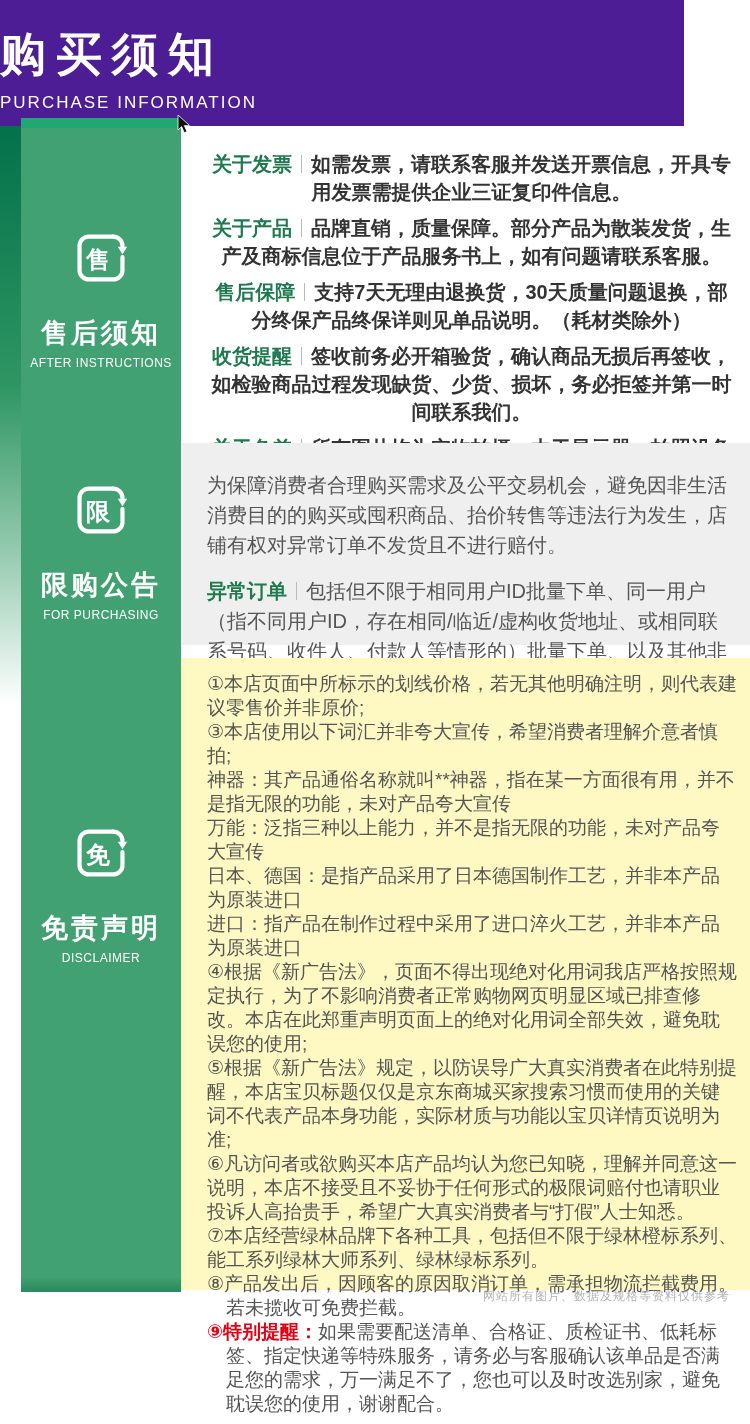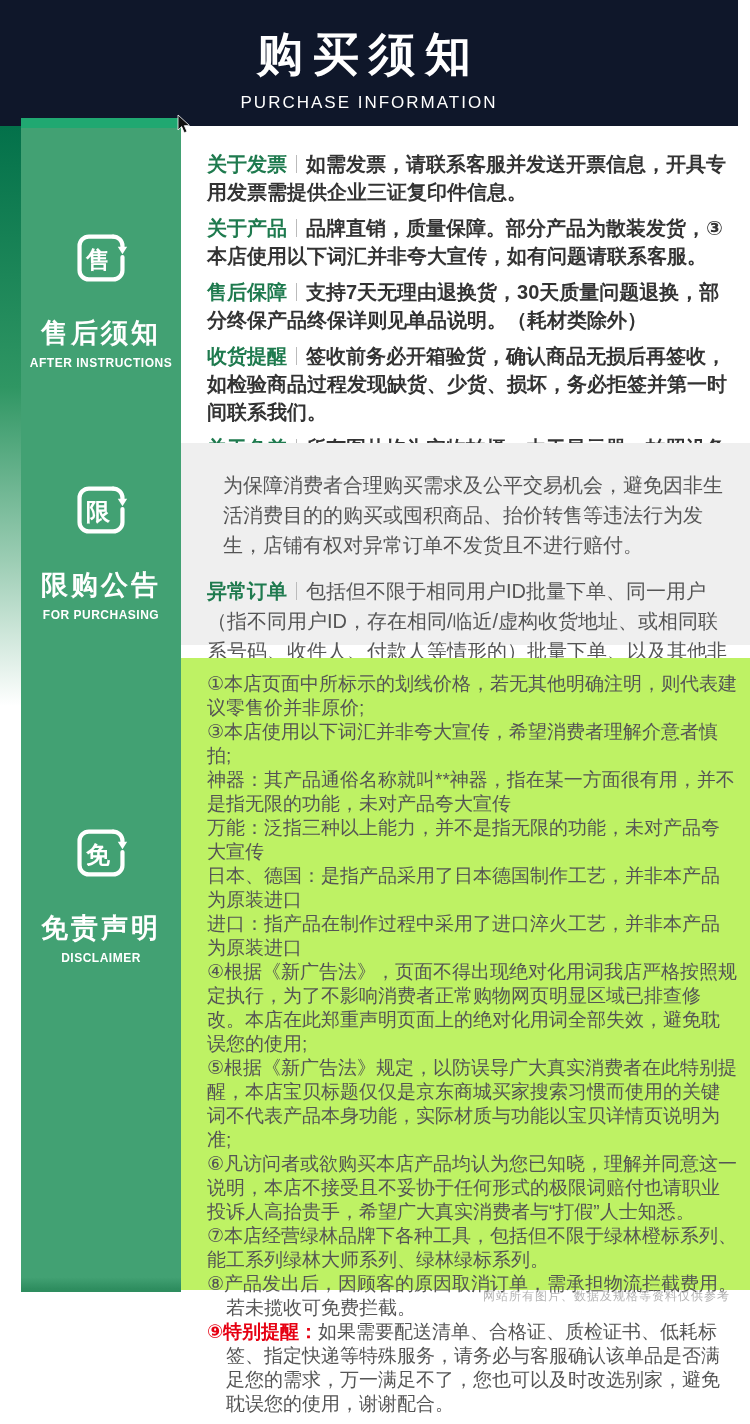--- a/index.html
+++ b/index.html
@@ -1,53 +1,53 @@
 <!DOCTYPE html>
 <html><head>
 <meta charset="utf-8">
 <style>
   * { margin:0; padding:0; box-sizing:border-box; }
   html,body { background:#ffffff; }
   body { font-family:"Liberation Sans","DejaVu Sans",sans-serif; }
   .page { position:relative; width:750px; height:1424px; background:#ffffff; overflow:hidden; }
 
   
-  .header { position:absolute; left:0; top:0; width:738px; height:126px; background:#0f172a; text-align:center; }
+  .header { position:absolute; left:0; top:0; width:684px; height:126px; background:#4c1d95; }
   .title { padding-top:24px; font-size:46px; font-weight:bold; color:#ffffff; letter-spacing:10px; }
   .subtitle { margin-top:7px; font-size:17px; font-weight:normal; color:#ffffff; letter-spacing:2px; }
 
   
   .left-strip { position:absolute; left:0; top:126px; width:21px; height:580px;
     background:linear-gradient(180deg,#03714A 0%,#2F9663 45%,#9CCDB4 75%,rgba(255,255,255,0) 100%); }
 
   
   .sidebar { position:absolute; left:21px; top:118px; width:160px; height:1174px;
     background:linear-gradient(180deg,#20A871 0px,#20A871 10px,#42A173 10px,#42A173 99%,#2E8D5F 100%);
     border-bottom:3px solid #2E8D5F; }
   .badge { position:absolute; left:0; width:160px; text-align:center; color:#ffffff; }
   .badge-1 { top:112px; } .badge-2 { top:364px; } .badge-3 { top:707px; }
   .badge-ic { position:relative; display:inline-block; width:56px; height:56px; }
   .badge-ic svg { position:absolute; left:0; top:0; }
   .badge-ic .ch { position:absolute; left:0; top:3px; width:50px; text-align:center; line-height:53px;
     font-size:24px; font-weight:bold; color:#ffffff; }
   .badge-title { margin-top:25px; font-size:27px; font-weight:bold; letter-spacing:3px; }
-  .badge-en { margin-top:5px; font-size:12px; font-weight:bold; letter-spacing:0.5px; }
+  .badge-en { margin-top:5px; font-size:12px; font-weight:normal; letter-spacing:0.5px; }
 
   
   .sec { position:absolute; left:181px; width:569px; }
   .sec1 { top:126px; height:317px; background:#ffffff; padding:24px 14px 0 26px; }
   .sec2 { top:443px; height:202px; background:#EFEFEF; padding:27px 14px 0 26px; }
-  .sec3 { top:658px; height:632px; background:#bef264; padding:14px 12px 0 26px; }
+  .sec3 { top:658px; height:632px; background:#fef9c3; padding:14px 12px 0 26px; }
 
-  .sec1 .item { font-size:20px; line-height:28px; font-weight:bold; color:#333333; margin-bottom:8px; }
+  .sec1 .item { font-size:20px; line-height:28px; font-weight:bold; color:#333333; margin-bottom:8px;text-align:center; }
   .label { color:#1E7A4E; font-weight:bold; }
   .sep { display:inline-block; width:1px; height:18px; background:#BBBBBB; margin:0 9px; vertical-align:-2px; }
 
   .sec2 { font-size:20px; color:#555555; }
-  .sec2 .intro { line-height:30px; margin-bottom:16px;margin-left:16px; }
+  .sec2 .intro { line-height:30px; margin-bottom:16px; }
   .sec2 .item { line-height:30px; }
 
   .sec3 { font-size:19px; color:#555555; }
   .sec3 p { line-height:24px; }
   .hang { padding-left:1em; text-indent:-1em; }
   .red { color:#E60012; font-weight:bold; }
 
   .footer { position:absolute; right:20px; top:1288px; font-size:12px; color:#B3B3B3; letter-spacing:1px; }
 
   .cursor { position:absolute; left:177px; top:114px; }
@@ -102,21 +102,21 @@
         <span class="ch">免</span>
       </span>
       <div class="badge-title">免责声明</div>
       <div class="badge-en">DISCLAIMER</div>
     </div>
 
   </aside>
 
   <section class="sec sec1">
     <p class="item"><span class="label">关于发票</span><span class="sep"></span><span>如需发票，请联系客服并发送开票信息，开具专用发票需提供企业三证复印件信息。</span></p>
-    <p class="item"><span class="label">关于产品</span><span class="sep"></span><span>品牌直销，质量保障。部分产品为散装发货，③本店使用以下词汇并非夸大宣传，如有问题请联系客服。</span></p>
+    <p class="item"><span class="label">关于产品</span><span class="sep"></span><span>品牌直销，质量保障。部分产品为散装发货，生产及商标信息位于产品服务书上，如有问题请联系客服。</span></p>
     <p class="item"><span class="label">售后保障</span><span class="sep"></span><span>支持7天无理由退换货，30天质量问题退换，部分终保产品终保详则见单品说明。（耗材类除外）</span></p>
     <p class="item"><span class="label">收货提醒</span><span class="sep"></span><span>签收前务必开箱验货，确认商品无损后再签收，如检验商品过程发现缺货、少货、损坏，务必拒签并第一时间联系我们。</span></p>
     <p class="item"><span class="label">关于色差</span><span class="sep"></span><span>所有图片均为实物拍摄，由于显示器、拍照设备的不同，会稍微有色差，请以实物为准。</span></p>
   </section>
 
   <section class="sec sec2">
     <p class="intro">为保障消费者合理购买需求及公平交易机会，避免因非生活消费目的的购买或囤积商品、抬价转售等违法行为发生，店铺有权对异常订单不发货且不进行赔付。</p>
     <p class="item"><span class="label">异常订单</span><span class="sep"></span><span>包括但不限于相同用户ID批量下单、同一用户（指不同用户ID，存在相同/临近/虚构收货地址、或相同联系号码、收件人、付款人等情形的）批量下单、以及其他非消费目的的交易订单。</span></p>
   </section>
 

